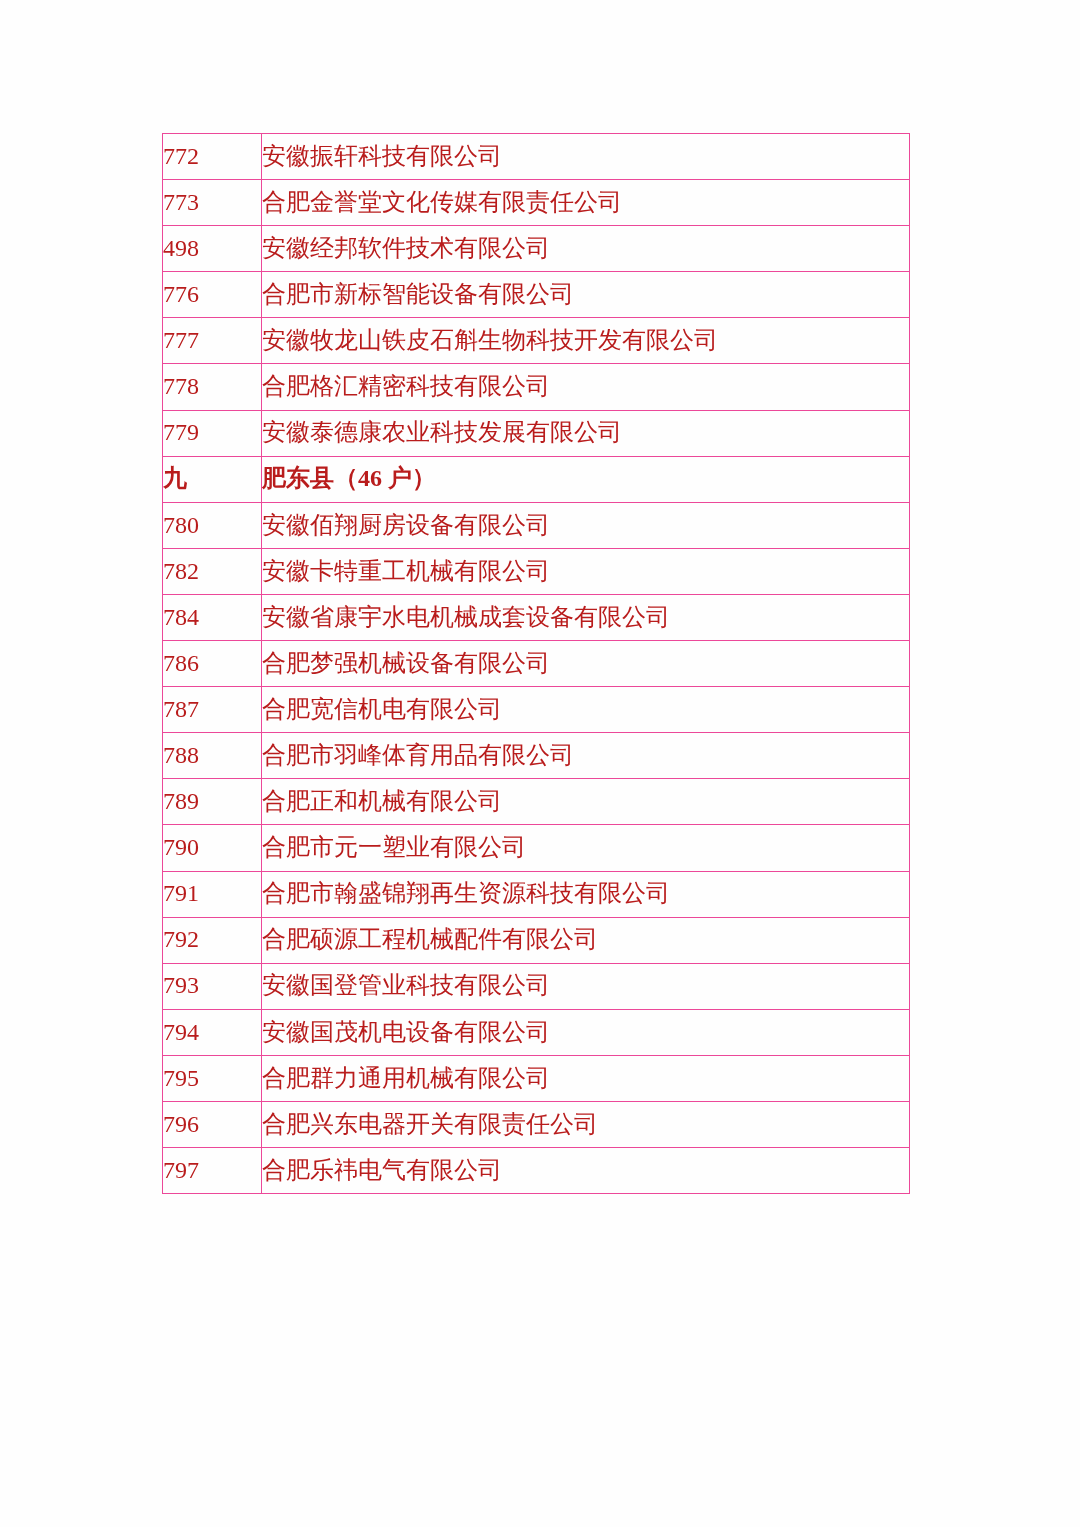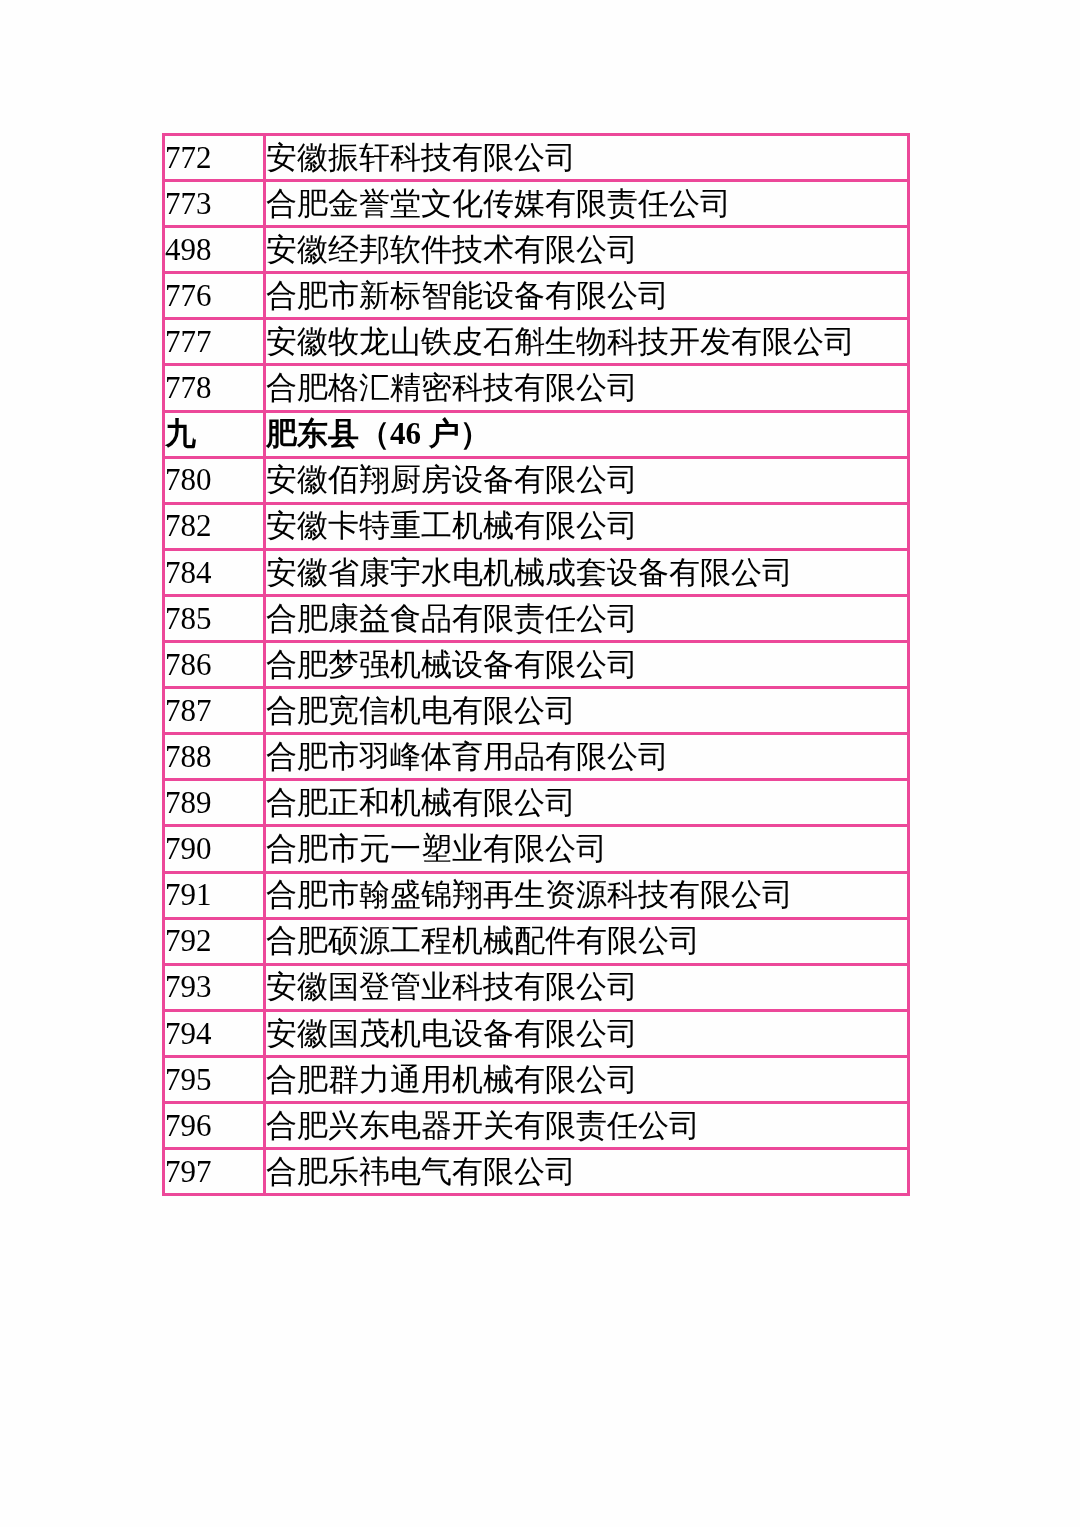--- a/index.html
+++ b/index.html
@@ -14,23 +14,23 @@
   .doc-table {
     position:absolute;
     left:162px;
     top:133px;
     width:748px;
     border-collapse:collapse;
     table-layout:fixed;
   }
   .doc-table tr { height:46.1px; }
   .doc-table td {
-    border:3px solid #ec4899;
-    font-size:31px;
-    color:#000000;
+    border:1px solid #ec4899;
+    font-size:24px;
+    color:#b91c1c;
     vertical-align:middle;
     padding:0;
     line-height:1.15;
     white-space:nowrap;
     overflow:hidden;
   }
   .c1 { width:98px; padding-left:9px; }
   .c2 { padding-left:11px;font-family:Liberation Serif, serif; }
   .section-row td { font-weight:bold; }
 </style>
@@ -57,39 +57,39 @@
         <td class="c2">合肥市新标智能设备有限公司</td>
       </tr>
       <tr class="row">
         <td class="c1">777</td>
         <td class="c2">安徽牧龙山铁皮石斛生物科技开发有限公司</td>
       </tr>
       <tr class="row">
         <td class="c1">778</td>
         <td class="c2">合肥格汇精密科技有限公司</td>
       </tr>
+      <tr class="row">
+        <td class="c1">779</td>
+        <td class="c2">安徽泰德康农业科技发展有限公司</td>
+      </tr>
       <tr class="row section-row">
         <td class="c1">九</td>
         <td class="c2">肥东县（46 户）</td>
       </tr>
       <tr class="row">
         <td class="c1">780</td>
         <td class="c2">安徽佰翔厨房设备有限公司</td>
       </tr>
       <tr class="row">
         <td class="c1">782</td>
         <td class="c2">安徽卡特重工机械有限公司</td>
       </tr>
       <tr class="row">
         <td class="c1">784</td>
         <td class="c2">安徽省康宇水电机械成套设备有限公司</td>
-      </tr>
-      <tr class="row">
-        <td class="c1">785</td>
-        <td class="c2">合肥康益食品有限责任公司</td>
       </tr>
       <tr class="row">
         <td class="c1">786</td>
         <td class="c2">合肥梦强机械设备有限公司</td>
       </tr>
       <tr class="row">
         <td class="c1">787</td>
         <td class="c2">合肥宽信机电有限公司</td>
       </tr>
       <tr class="row">

